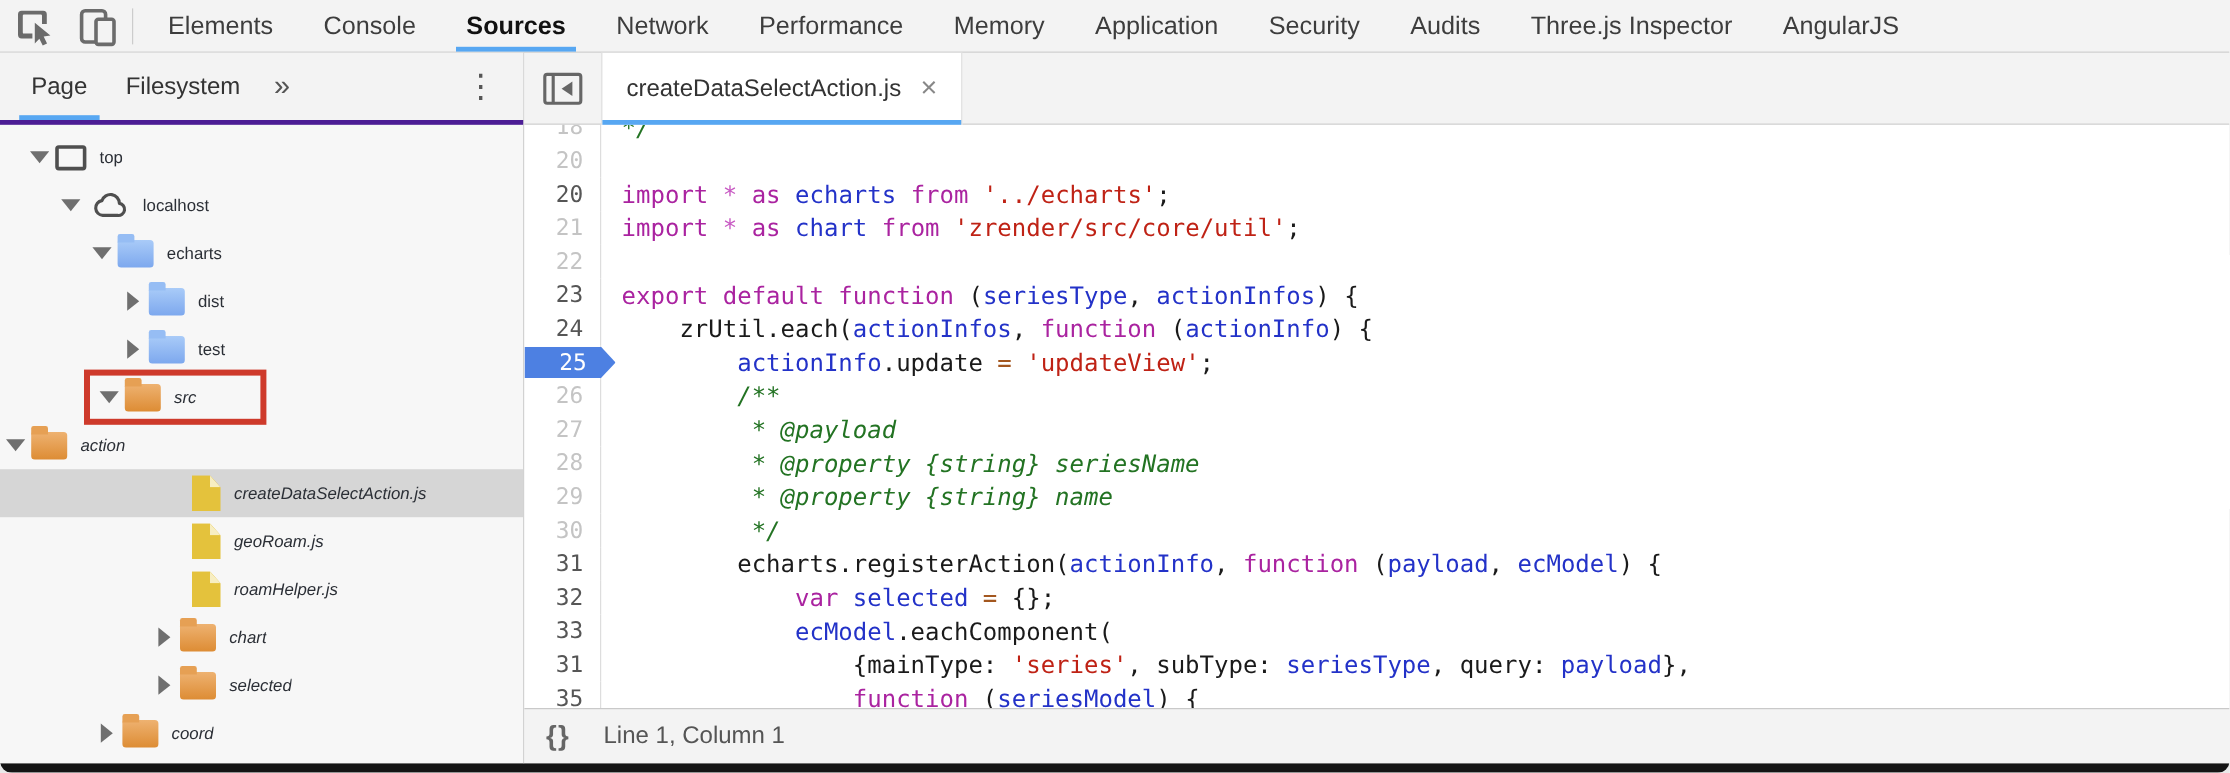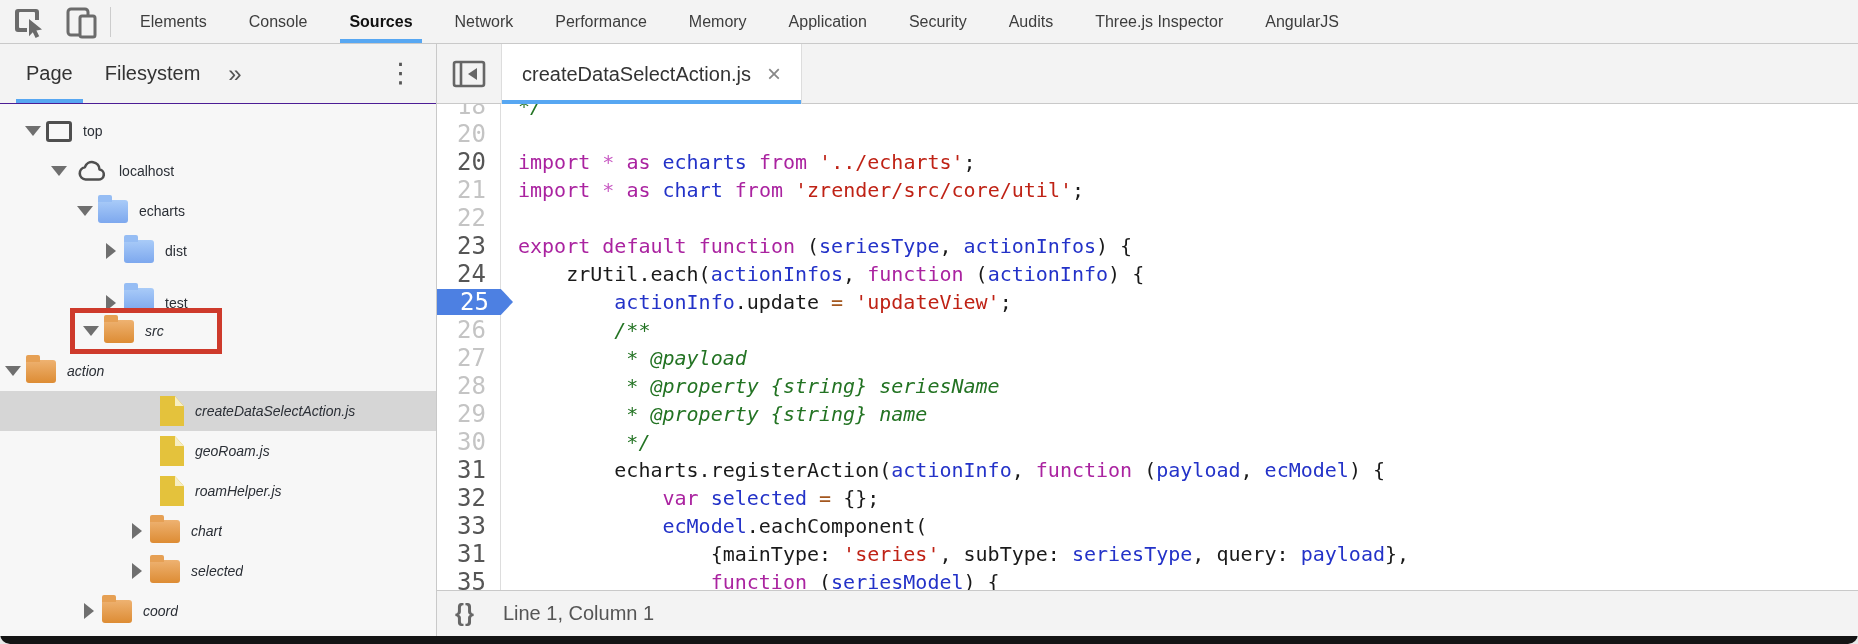--- a/index.html
+++ b/index.html
@@ -7,28 +7,28 @@
     width:1858px;height:644px;position:relative;background:#fff;
     font-family:"Liberation Sans",sans-serif;overflow:hidden;
     border-radius:0 0 10px 10px;
   }
   
   .topbar{height:44px;background:#f3f3f3;border-bottom:1px solid #c9c9c9;display:flex;align-items:center;box-sizing:border-box;}
   .topbar-icons{display:flex;align-items:center;padding:0 8px 0 12px;gap:16px;}
   .icon-btn{display:flex;align-items:center;justify-content:center;cursor:pointer;}
   .vdiv{width:1px;height:30px;background:#ccc;margin:0 8px 0 2px;}
   .main-tabs{display:flex;height:100%;}
-  .main-tab{padding:0 21px;display:flex;align-items:center;font-size:16px;color:#3d3d3d;position:relative;cursor:pointer;white-space:nowrap;}
+  .main-tab{padding:0 21px;display:flex;align-items:center;font-size:21px;color:#3d3d3d;position:relative;cursor:pointer;white-space:nowrap;}
   .main-tab.active{color:#111;font-weight:700;}
   .main-tab.active::after{content:'';position:absolute;left:12px;right:12px;bottom:0;height:4px;background:#57a7f2;}
   
   .bodyrow{display:flex;height:592px;}
   
   .sidebar{width:437px;flex:none;border-right:1px solid #c9c9c9;background:#f7f7f7;display:flex;flex-direction:column;box-sizing:border-box;}
-  .sidebar-header{height:60px;flex:none;background:#f3f3f3;border-bottom:1px solid #4c1d95;display:flex;align-items:center;padding:0 16px 0 10px;box-sizing:border-box;}
+  .sidebar-header{height:60px;flex:none;background:#f3f3f3;border-bottom:4px solid #4c1d95;display:flex;align-items:center;padding:0 16px 0 10px;box-sizing:border-box;}
   .s-tab{font-size:20px;color:#333;padding:0 16px;height:100%;display:flex;align-items:center;position:relative;cursor:pointer;}
   .s-tab.active::after{content:'';position:absolute;left:6px;right:6px;bottom:0;height:4px;background:#57a7f2;}
   .more-btn{font-size:24px;color:#555;padding:0 12px;cursor:pointer;}
   .menu-btn{margin-left:auto;font-size:27px;color:#555;cursor:pointer;line-height:1;padding:0 6px;}
   .tree{padding-top:7px;flex:1;overflow:hidden;position:relative;}
   .tree-row{height:40px;display:flex;align-items:center;position:relative;font-size:14px;color:#2b2f36;cursor:pointer;}
   .tree-row.selected{background:#d6d6d6;}
   .tree-row .label{margin-left:11px;white-space:nowrap;overflow:hidden;}
   .tree-row.italic .label{font-style:italic;}
   .arrow-slot{width:26px;flex:none;display:flex;justify-content:center;align-items:center;}
@@ -48,21 +48,21 @@
   
   .editor{flex:1;display:flex;flex-direction:column;min-width:0;}
   .editor-tabbar{height:60px;flex:none;background:#f3f3f3;border-bottom:1px solid #c9c9c9;display:flex;align-items:stretch;box-sizing:border-box;}
   .paneltoggle{width:64px;flex:none;display:flex;align-items:center;justify-content:center;cursor:pointer;}
   .editor-tab{display:flex;align-items:center;gap:16px;padding:0 20px;background:#fff;border-left:1px solid #ddd;border-right:1px solid #ddd;position:relative;font-size:20px;color:#333;cursor:pointer;margin-bottom:-1px;}
   .editor-tab::after{content:'';position:absolute;left:0;right:0;bottom:0;height:4px;background:#57a7f2;}
   .tab-close{color:#888;font-size:24px;line-height:1;cursor:pointer;}
   .code-area{flex:1;overflow:hidden;background:#fff;}
   .code-scroll{margin-top:-12px;font-family:"DejaVu Sans Mono",monospace;font-size:20px;}
   .code-line{display:flex;height:28px;line-height:28px;}
-  .gut{width:64px;flex:none;text-align:right;padding-right:14px;color:#c4c4c4;border-right:1px solid #ddd;box-sizing:border-box;position:relative;font-size:24px;}
+  .gut{width:64px;flex:none;text-align:right;padding-right:14px;color:#c4c4c4;border-right:1px solid #ddd;box-sizing:border-box;position:relative;font-size:19px;}
   .gut.dark{color:#565656;}
   .bp{position:absolute;left:0;top:1px;height:26px;width:76px;background:#4d80e2;color:#fff;clip-path:polygon(0 0,84% 0,100% 50%,84% 100%,0 100%);z-index:3;text-align:right;padding-right:24px;line-height:26px;box-sizing:border-box;}
   .code-text{padding-left:17px;white-space:pre;color:#1a1a1a;}
   .tok-k{color:#aa23a0;}
   .tok-st{color:#c85ac3;}
   .tok-v{color:#2332c8;}
   .tok-s{color:#bf2215;}
   .tok-c{color:#237323;font-style:italic;}
   .tok-o{color:#a3571f;}
   .statusbar{height:46px;flex:none;background:#f3f3f3;border-top:1px solid #c9c9c9;display:flex;align-items:center;padding:0 18px;gap:28px;color:#555;font-size:20px;box-sizing:border-box;}
@@ -140,21 +140,21 @@
             <span class="ic ic-folder blue"></span>
             <span class="label">echarts</span>
           </div>
           <div class="tree-row" style="padding-left: 98px;">
             <span class="arrow-slot">
               <span class="arr-right"></span>
             </span>
             <span class="ic ic-folder blue"></span>
             <span class="label">dist</span>
           </div>
-          <div class="tree-row" style="padding-left: 98px; align-items: flex-end;">
+          <div class="tree-row" style="padding-left: 98px;">
             <span class="arrow-slot">
               <span class="arr-right"></span>
             </span>
             <span class="ic ic-folder blue"></span>
             <span class="label">test</span>
           </div>
           <div class="tree-row italic" style="padding-left: 78px;">
             <span class="arrow-slot">
               <span class="arr-down"></span>
             </span>

